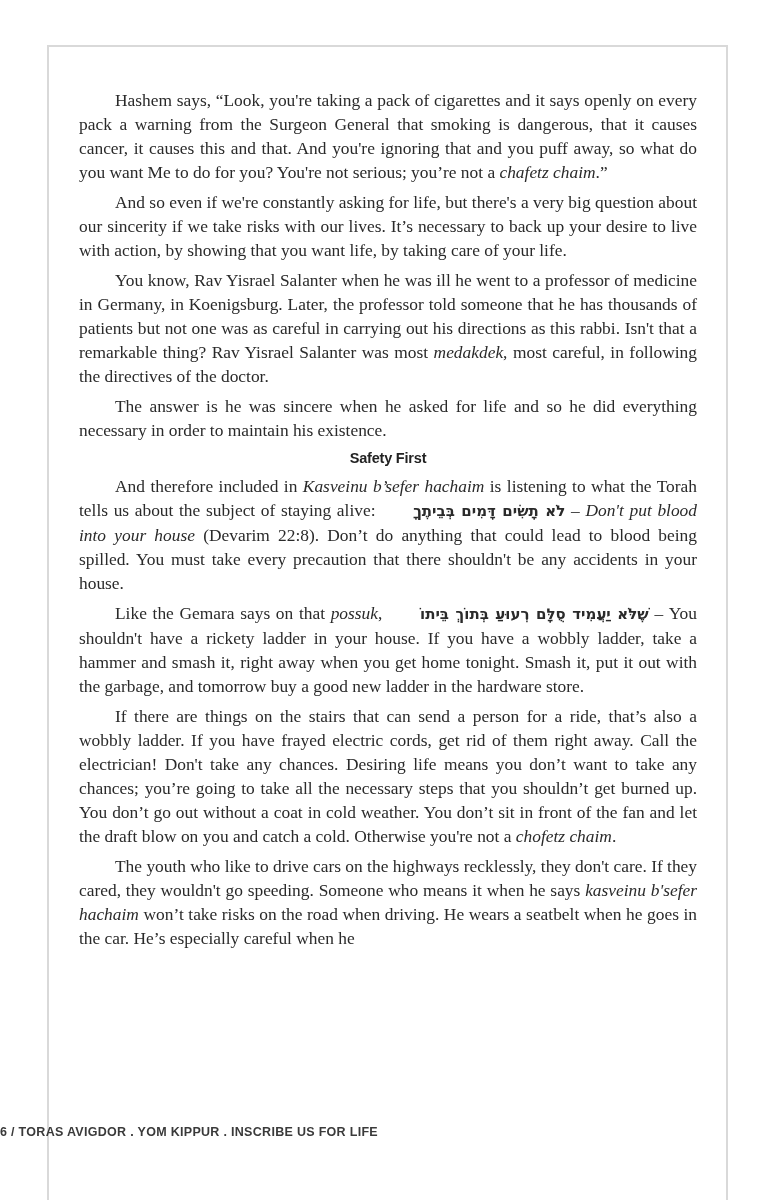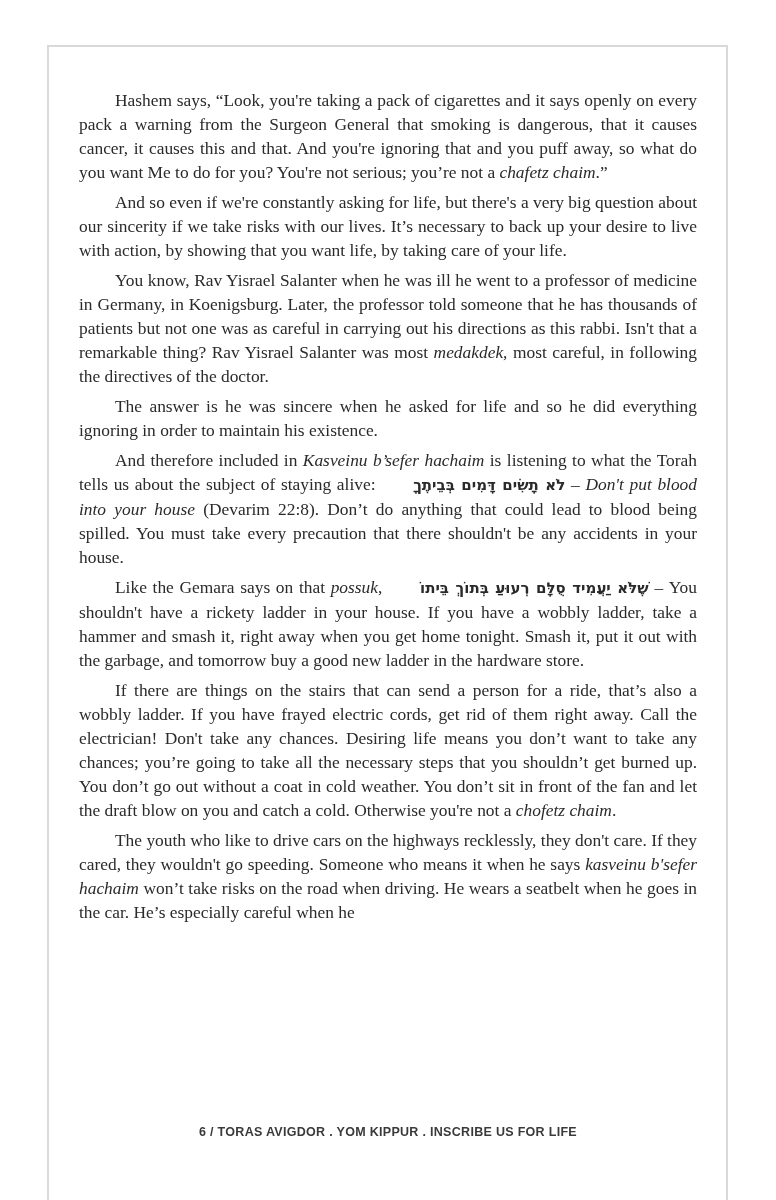--- a/index.html
+++ b/index.html
@@ -18,41 +18,42 @@
       margin: 0 0 6px 0; text-indent: 36px; text-align: justify;
     }
     .content em { font-style: italic; margin-top: 40px; }
     .heading {
       font-family: "Liberation Sans", "DejaVu Sans", sans-serif;
       font-weight: bold; font-size: 14.5px; text-align: center;
       color: #222; margin: 4px 0 6px 0; line-height: 20px; letter-spacing: -0.2px;
     }
     .hebrew { font-family: "DejaVu Sans", sans-serif; font-weight: bold; font-size: 15px; unicode-bidi: embed; margin-left: 32px; }
     .footer {
-      position: absolute; left: 0; width: 776px; top: 1125px; text-align: center;
+      position: absolute; left: 0; width: 776px; top: 1125px; 
       font-family: "Liberation Sans", "DejaVu Sans", sans-serif; font-weight: bold;
       font-size: 12.5px; color: #3a3a3a; letter-spacing: 0.3px;
     }
   </style>
 </head>
 <body>
 
 <div class="page-frame"></div>
 
 <div class="content">
   <div id="intro">
       <p><span>Hashem says, “Look, you're taking a pack of cigarettes and it says openly on every pack a warning from the Surgeon General that smoking is dangerous, that it causes cancer, it causes this and that. And you're ignoring that and you puff away, so what do you want Me to do for you? You're not serious; you’re not a </span><em>chafetz chaim</em><span>.”</span></p>
     </div>
   <div id="sections">
       <div>
         <p><span>And so even if we're constantly asking for life, but there's a very big question about our sincerity if we take risks with our lives. It’s necessary to back up your desire to live with action, by showing that you want life, by taking care of your life.</span></p>
         <p><span>You know, Rav Yisrael Salanter when he was ill he went to a professor of medicine in Germany, in Koenigsburg. Later, the professor told someone that he has thousands of patients but not one was as careful in carrying out his directions as this rabbi. Isn't that a remarkable thing? Rav Yisrael Salanter was most </span><em>medakdek</em><span>, most careful, in following the directives of the doctor.</span></p>
-        <p><span>The answer is he was sincere when he asked for life and so he did everything ignoring in order to maintain his existence.</span></p>
+        <p><span>The answer is he was sincere when he asked for life and so he did everything necessary in order to maintain his existence.</span></p>
       </div>
       <div>
+        <div class="heading">Safety First</div>
         <p><span>And therefore included in </span><em>Kasveinu b’sefer hachaim</em><span> is listening to what the Torah tells us about the subject of staying alive: </span><span class="hebrew" dir="rtl">לֹא תָשִׂים דָּמִים בְּבֵיתֶךָ</span><span> – </span><em>Don't put blood into your house</em><span> (Devarim 22:8).  Don’t do anything that could lead to blood being spilled. You must take every precaution that there shouldn't be any accidents in your house.</span></p>
         <p><span>Like the Gemara says on that </span><em>possuk</em><span>, </span><span class="hebrew" dir="rtl">שֶׁלֹּא יַעֲמִיד סֻלָּם רְעוּעַ בְּתוֹךְ בֵּיתוֹ</span><span> – You shouldn't have a rickety ladder in your house. If you have a wobbly ladder, take a hammer and smash it, right away when you get home tonight. Smash it, put it out with the garbage, and tomorrow buy a good new ladder in the hardware store.</span></p>
         <p><span>If there are things on the stairs that can send a person for a ride, that’s also a wobbly ladder. If you have frayed electric cords, get rid of them right away. Call the electrician! Don't take any chances. Desiring life means you don’t want to take any chances; you’re going to take all the necessary steps that you shouldn’t get burned up. You don’t go out without a coat in cold weather. You don’t sit in front of the fan and let the draft blow on you and catch a cold. Otherwise you're not a </span><em>chofetz chaim</em><span>.</span></p>
         <p><span>The youth who like to drive cars on the highways recklessly, they don't care. If they cared, they wouldn't go speeding. Someone who means it when he says </span><em>kasveinu b'sefer hachaim</em><span> won’t take risks on the road when driving. He wears a seatbelt when he goes in the car. He’s especially careful when he</span></p>
       </div>
     </div>
 </div>
 
 <div class="footer">6 / TORAS AVIGDOR . YOM KIPPUR . INSCRIBE US FOR LIFE</div>
 

